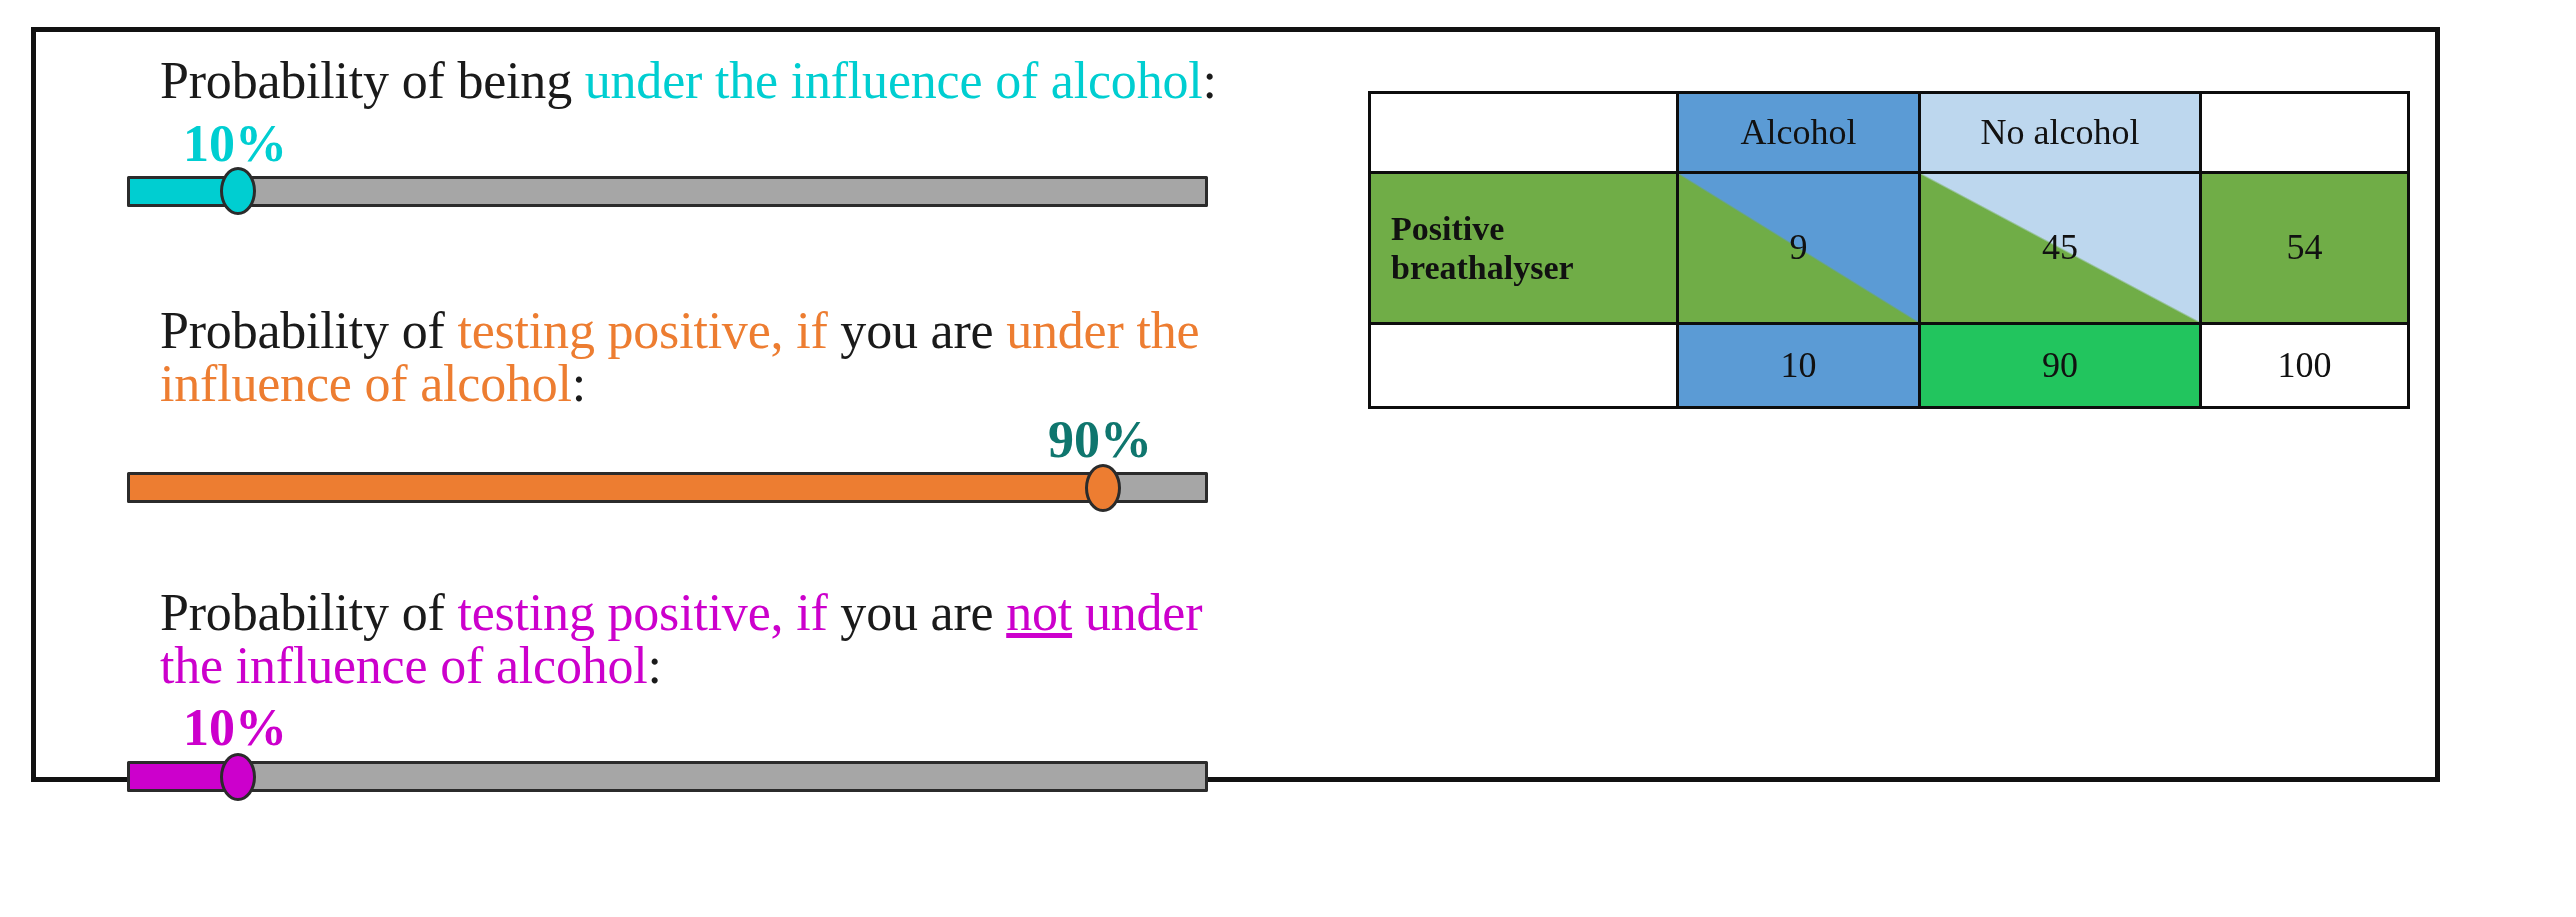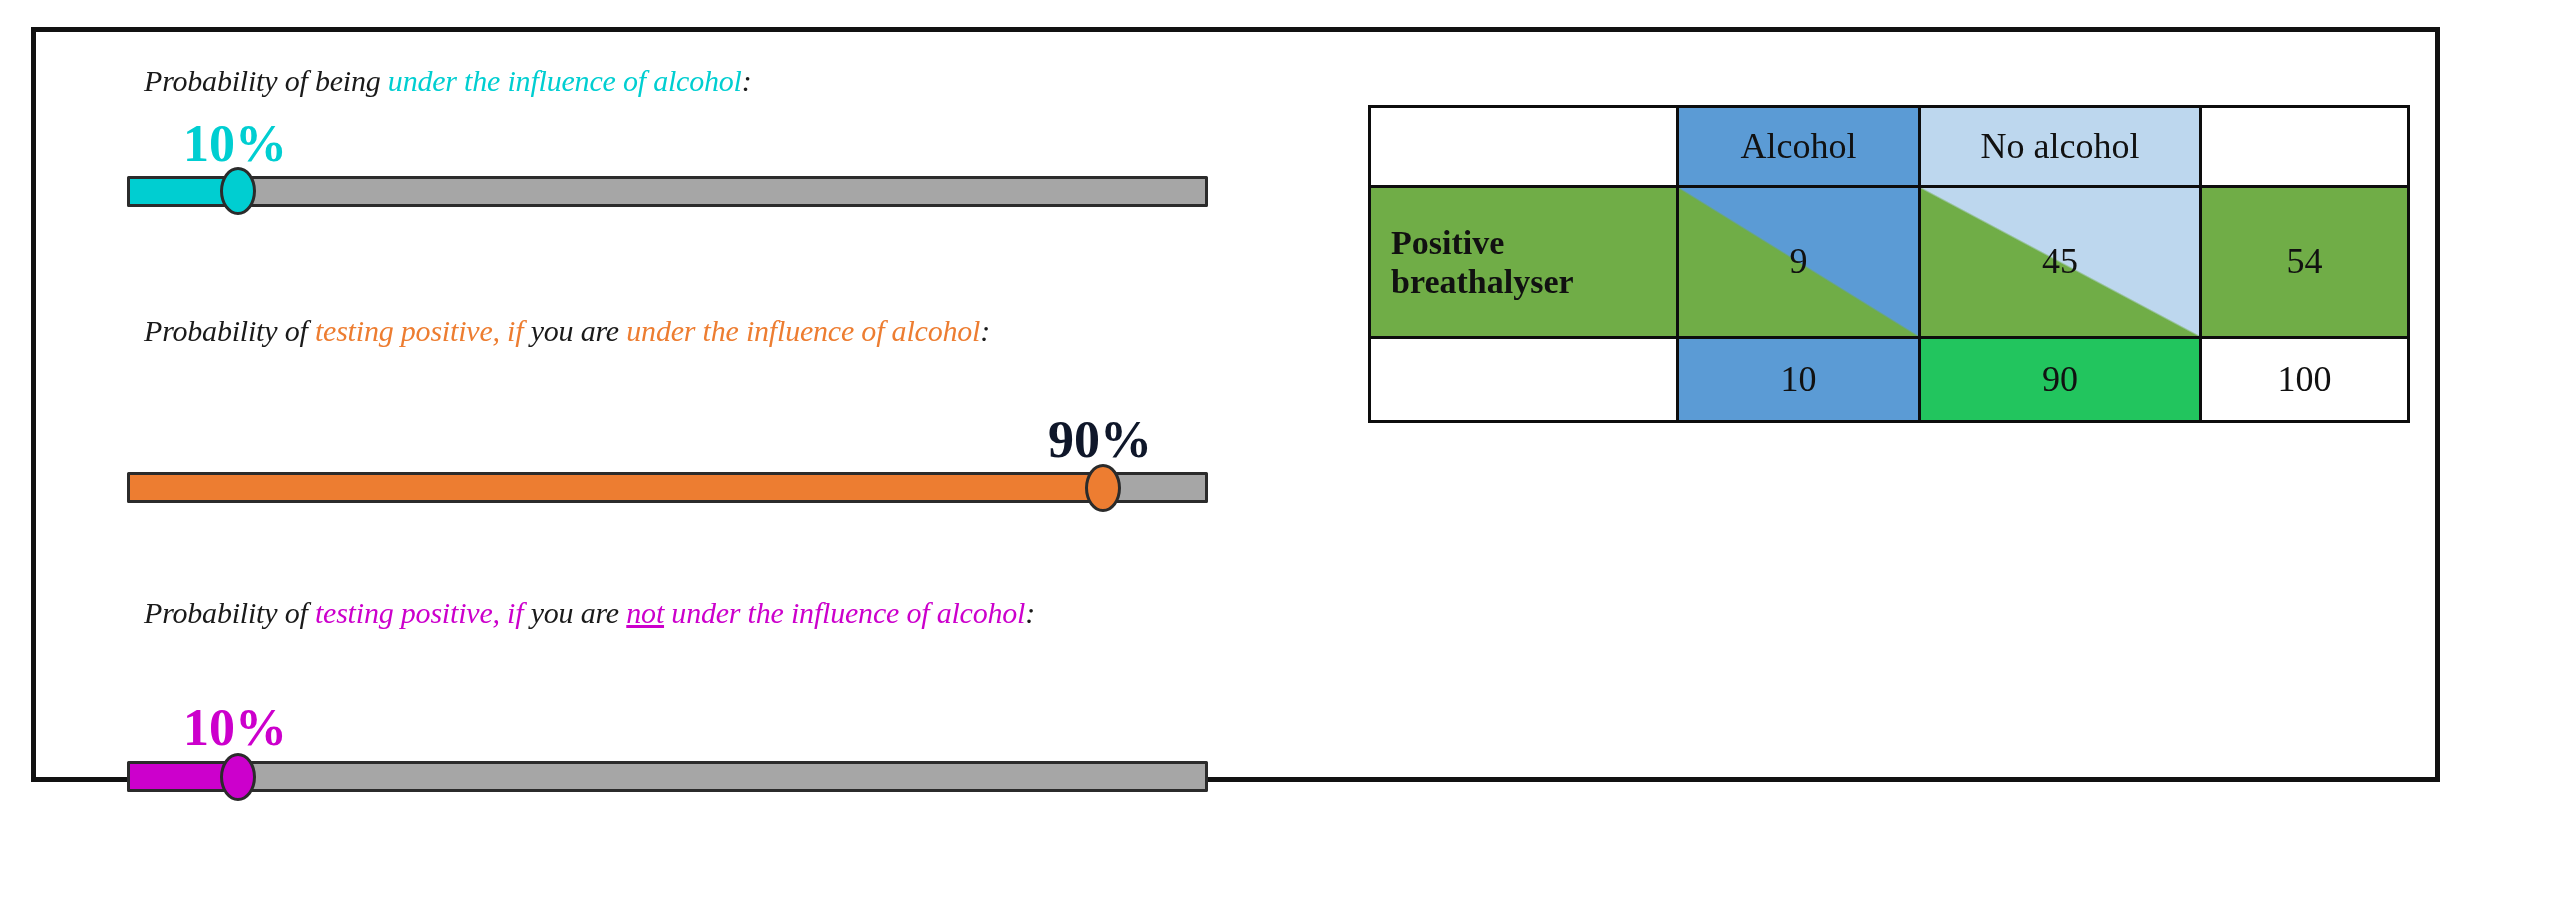--- a/index.html
+++ b/index.html
@@ -39,28 +39,27 @@
     position: absolute;
     left: 0;
     width: 1174px;
   }
   #slider-block-0 { top: 21.6px; }
   #slider-block-1 { top: 272px; }
   #slider-block-2 { top: 554px; }
 
   .slider-label {
     position: absolute;
-    left: 108px;
+    left: 124px;
     width: 1058px;
-    font-size: 30px;
+    font-size: 52px;
     line-height: 53px;
     color: #1a1a1a;
     letter-spacing: -0.2px;
     white-space: normal;
-    font-style: italic;
   }
   .slider-label .hl { font-weight: 400; }
 
   .pct-row {
     position: absolute;
     left: 91px;
     width: 1081px;
     height: 48px;
   }
   .pct-value {
@@ -98,21 +97,21 @@
     border: 3.1px solid #2b2b2b;
     border-radius: 50%;
     box-sizing: border-box;
     transform: translate(-50%, -50%);
   }
 
   
   #table-panel {
     position: absolute;
     left: 1332px;
-    top: 73px;
+    top: 59px;
     width: 1027px;
   }
   table.contingency {
     border-collapse: collapse;
     table-layout: fixed;
     width: 1027px;
     font-size: 36px;
     color: #111111;
   }
   table.contingency td {
@@ -166,21 +165,21 @@
       </div>
       <div class="slider-track" style="top:122px;" id="track-0">
         <div class="slider-fill" id="fill-0" style="width: 108px; background: rgb(0, 206, 209);"></div>
         <div class="slider-thumb" id="thumb-0" style="left: 108px; background: rgb(0, 206, 209);"></div>
       </div>
     </div>
 
     <div class="slider-block" id="slider-block-1">
       <div class="slider-label" style="top:0px;" id="lbl-1"><span class="hl" style="color: rgb(26, 26, 26);">Probability of </span><span class="hl" style="color: rgb(237, 125, 49);">testing positive, if</span><span class="hl" style="color: rgb(26, 26, 26);"> you are </span><span class="hl" style="color: rgb(237, 125, 49);">under the influence of alcohol</span><span class="hl" style="color: rgb(26, 26, 26);">:</span></div>
       <div class="pct-row" style="top:114px;">
-        <span class="pct-value" id="pct-1" style="left: 973px; color: #0f172a;">90%</span>
+        <span class="pct-value" id="pct-1" style="left: 973px; color: #0f766e;">90%</span>
       </div>
       <div class="slider-track" style="top:168px;" id="track-1">
         <div class="slider-fill" id="fill-1" style="width: 973px; background: rgb(237, 125, 49);"></div>
         <div class="slider-thumb" id="thumb-1" style="left: 973px; background: rgb(237, 125, 49);"></div>
       </div>
     </div>
 
     <div class="slider-block" id="slider-block-2">
       <div class="slider-label" style="top:0px;" id="lbl-2"><span class="hl" style="color: rgb(26, 26, 26);">Probability of </span><span class="hl" style="color: rgb(204, 0, 204);">testing positive, if</span><span class="hl" style="color: rgb(26, 26, 26);"> you are </span><span class="hl" style="color: rgb(204, 0, 204); text-decoration: underline;">not</span><span class="hl" style="color: rgb(204, 0, 204);"> under the influence of alcohol</span><span class="hl" style="color: rgb(26, 26, 26);">:</span></div>
       <div class="pct-row" style="top:120px;">

